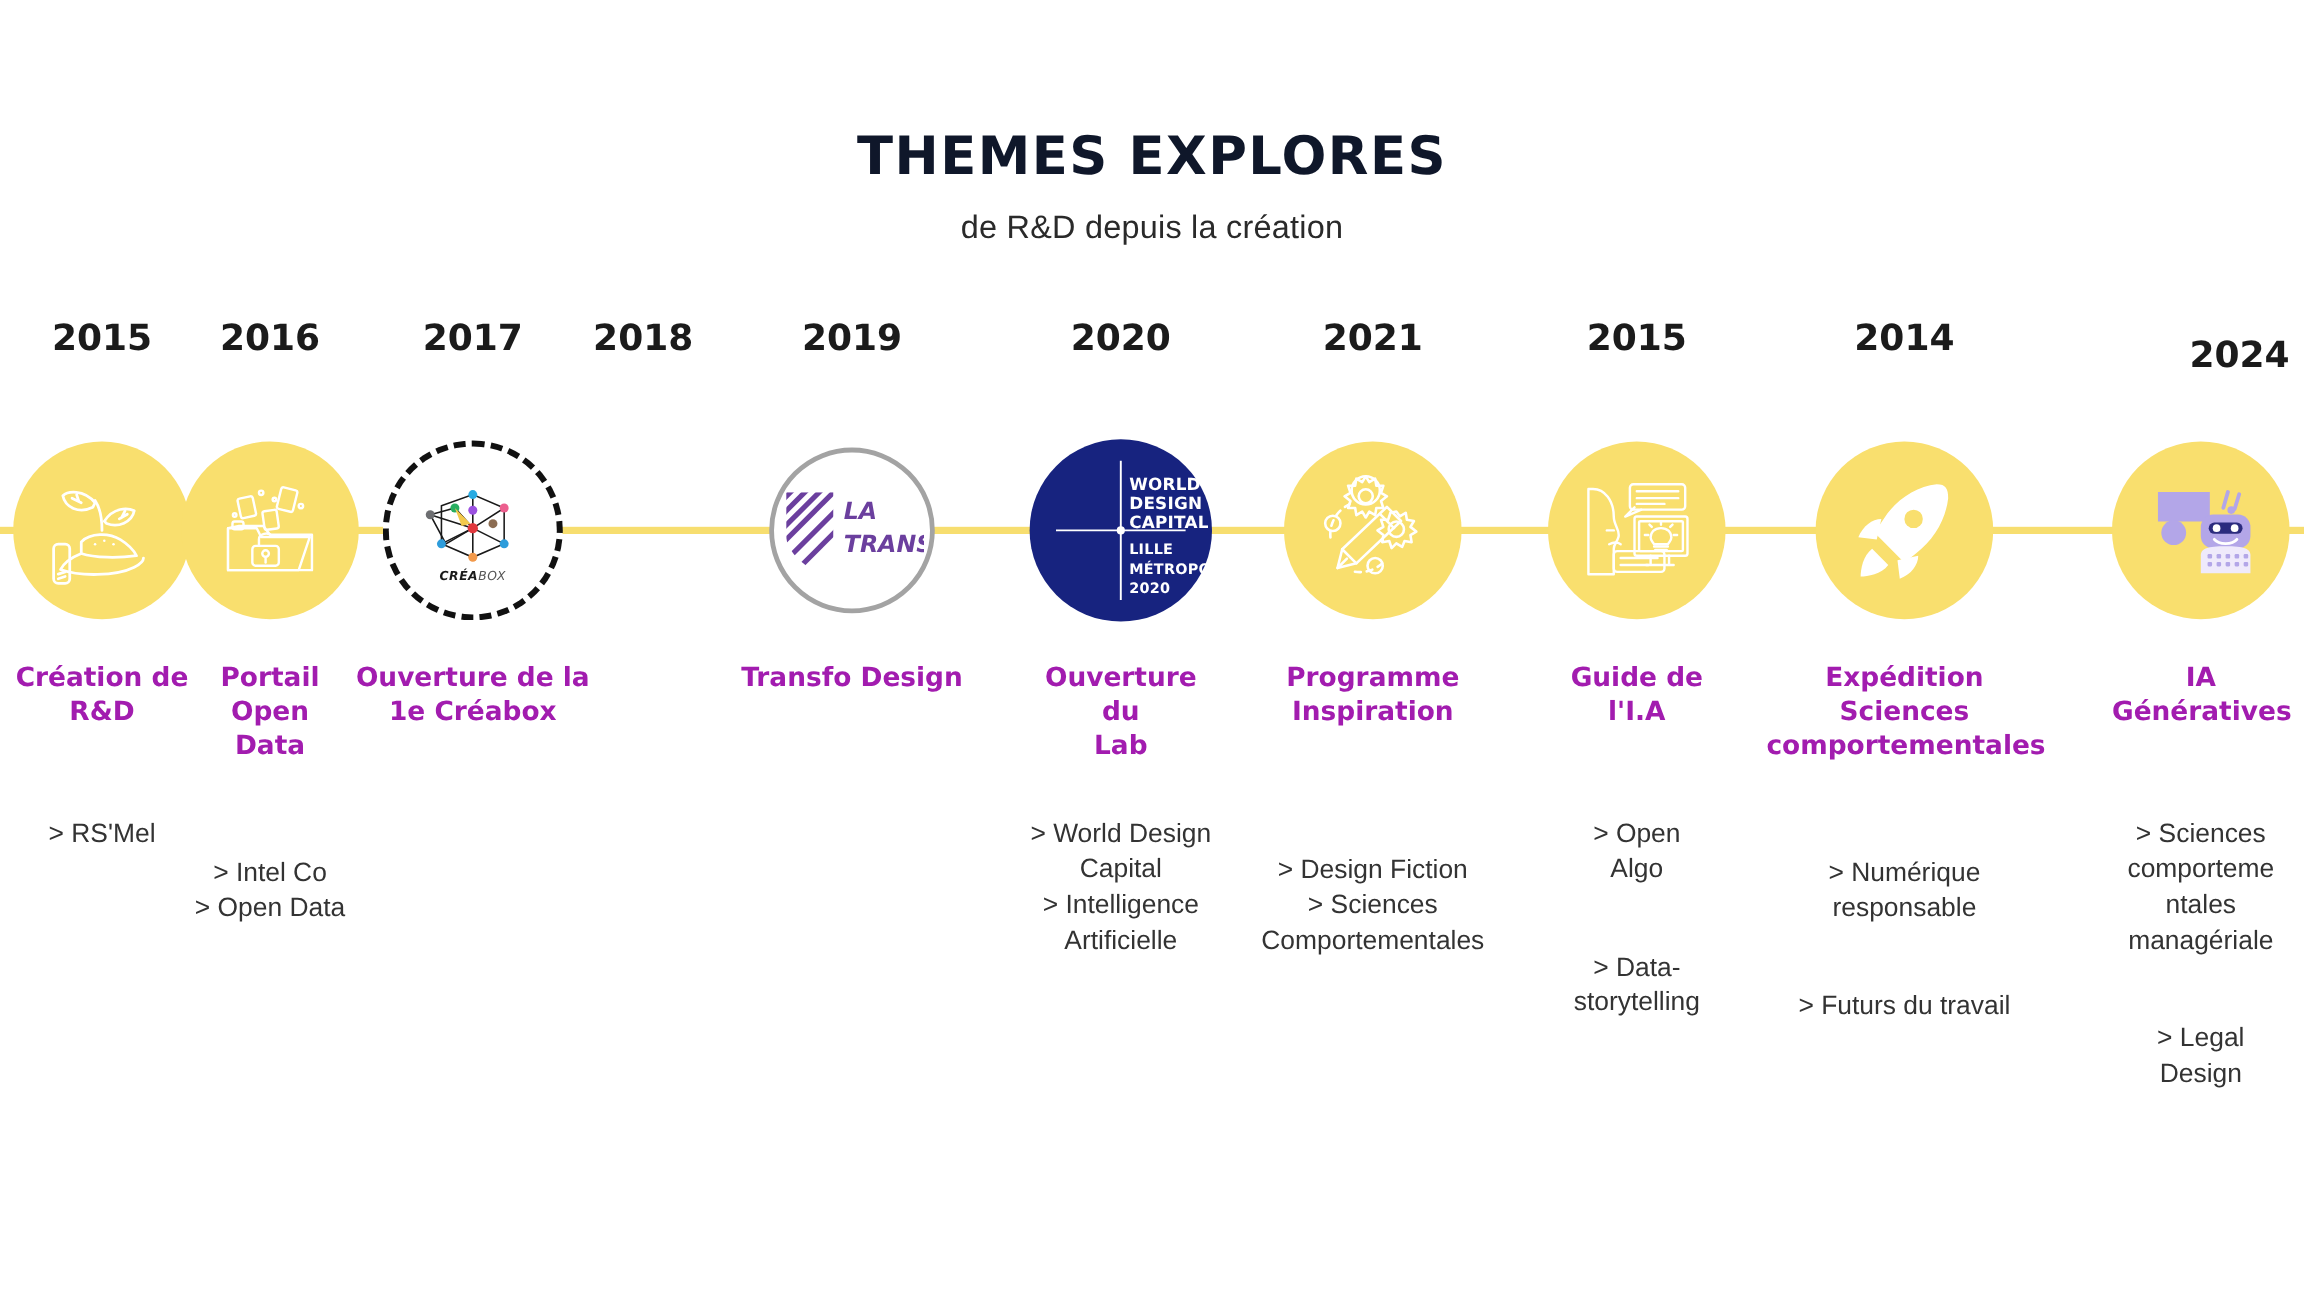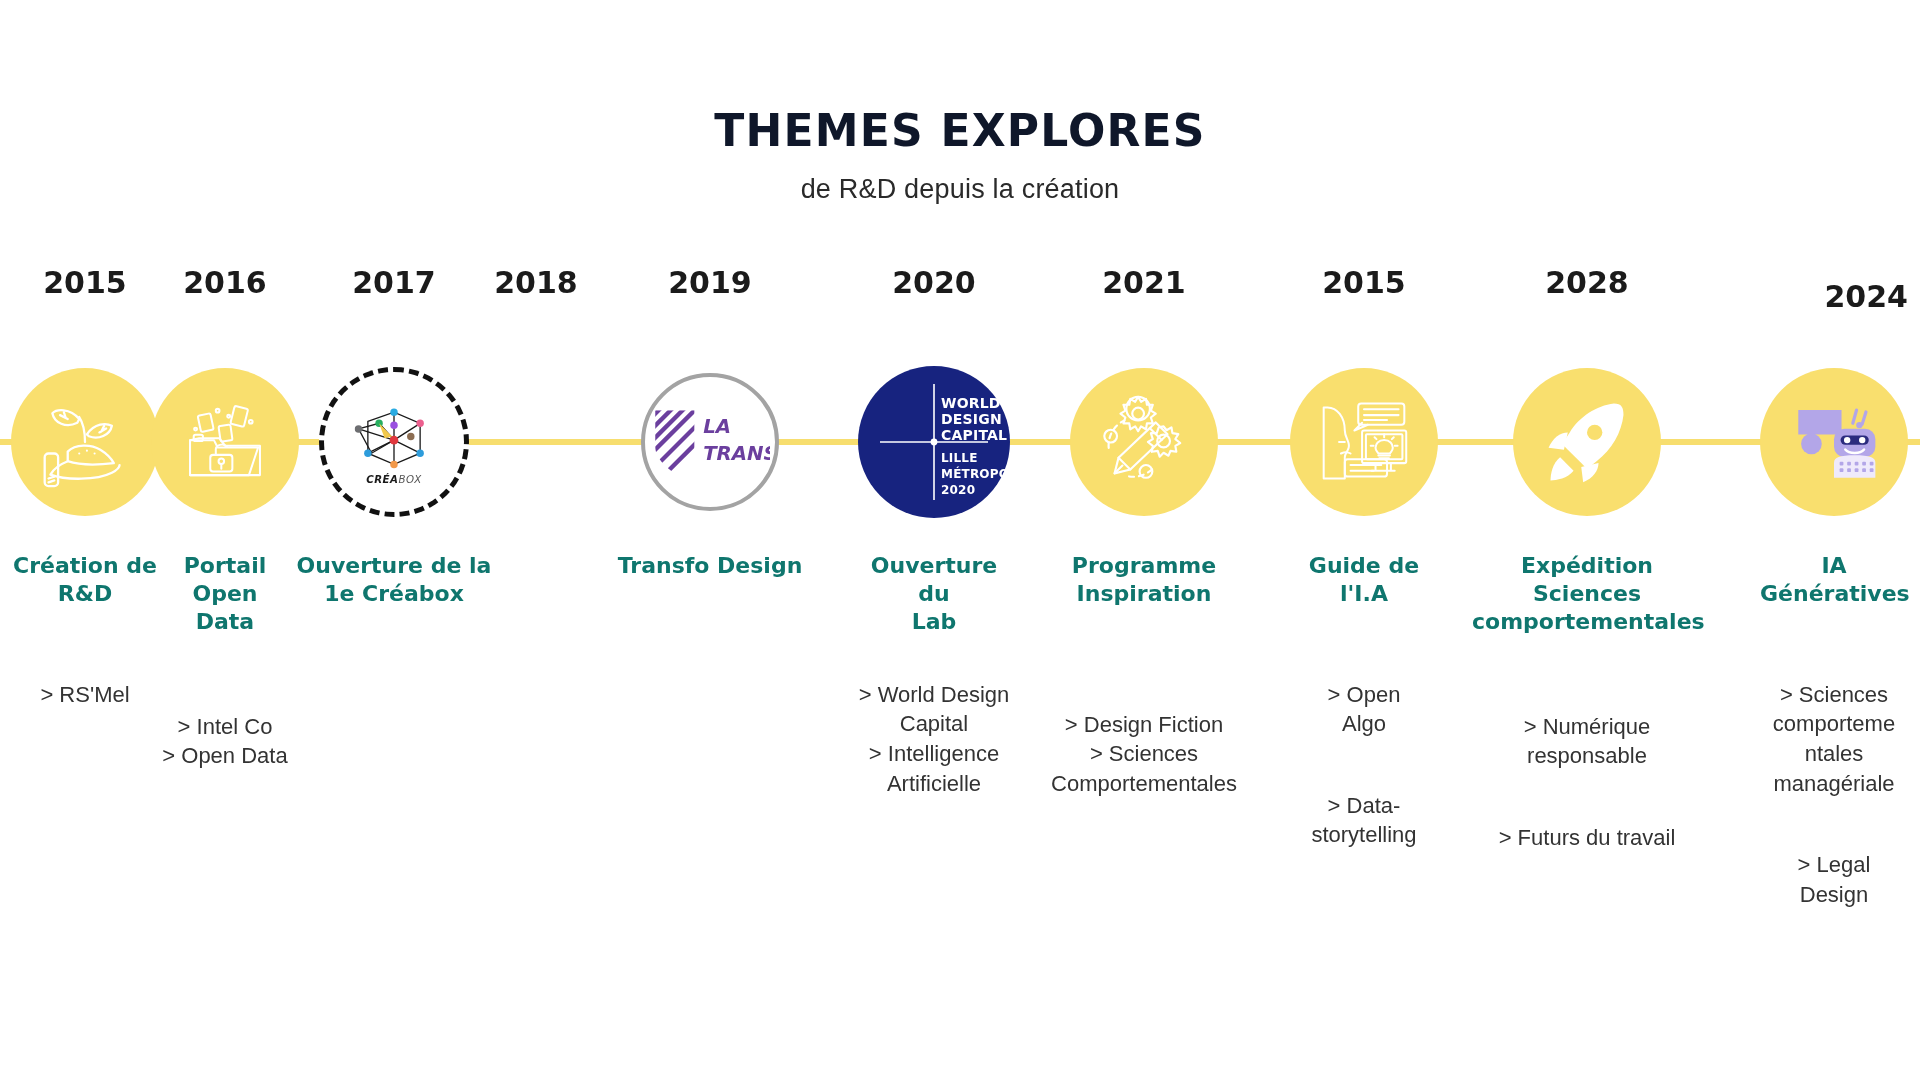--- a/index.html
+++ b/index.html
@@ -117,21 +117,21 @@
 
   .label {
     position: absolute;
     top: 552px;
     left: 0;
     width: 100%;
     text-align: center;
     font-size: 22px;
     font-weight: 700;
     line-height: 1.28;
-    color: #0f766e;
+    color: #a21caf;
     font-family: "DejaVu Sans", sans-serif;
   }
 
   .bullets {
     position: absolute;
     left: 0;
     width: 100%;
     font-size: 22px;
     line-height: 1.35;
     color: #333333;
@@ -381,21 +381,21 @@
 l'I.A</div>
       <div class="bullets" style="top:650px; white-space:pre-line;">
         <div class="bullet-item">&gt; Open
 Algo</div>
         <div class="bullet-item">&gt; Data-
 storytelling</div>
       </div>
     </div>
 
     <div class="col" style="left:1512px; width:150px;">
-      <div class="year">2028</div>
+      <div class="year">2014</div>
       <div class="circle-wrap">
         <div class="circle">
           <svg class="icon-svg" width="96" height="96" viewBox="0 0 100 100">
             <g fill="#ffffff">
               <path d="M78 10 C60 12 42 24 32 40 L24 52 L30 58 L44 72 L50 78 L60 70 C76 58 86 40 88 22 C88 14 86 10 78 10 Z"></path>
               <path d="M30 40 C22 40 14 46 10 56 L26 58 Z"></path>
               <path d="M62 72 C62 80 56 88 46 92 L44 76 Z"></path>
               <path d="M22 66 C14 72 12 84 12 90 C18 90 30 88 36 80 Z"></path>
             </g>
             <circle cx="58" cy="40" r="8" fill="#F9DF6E"></circle>

